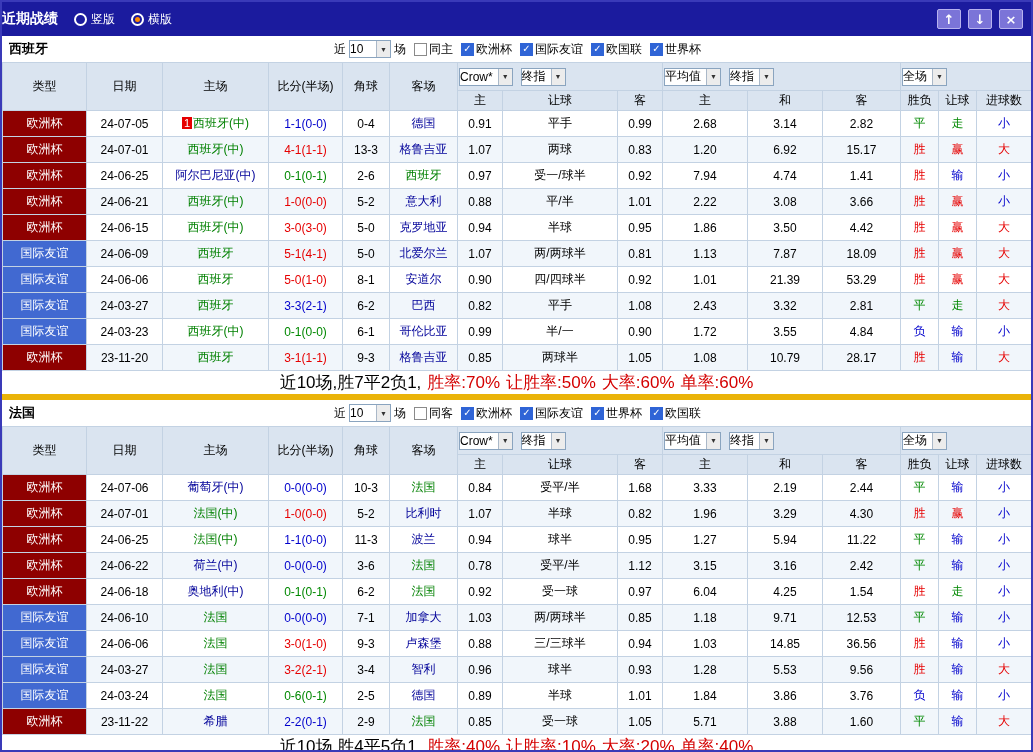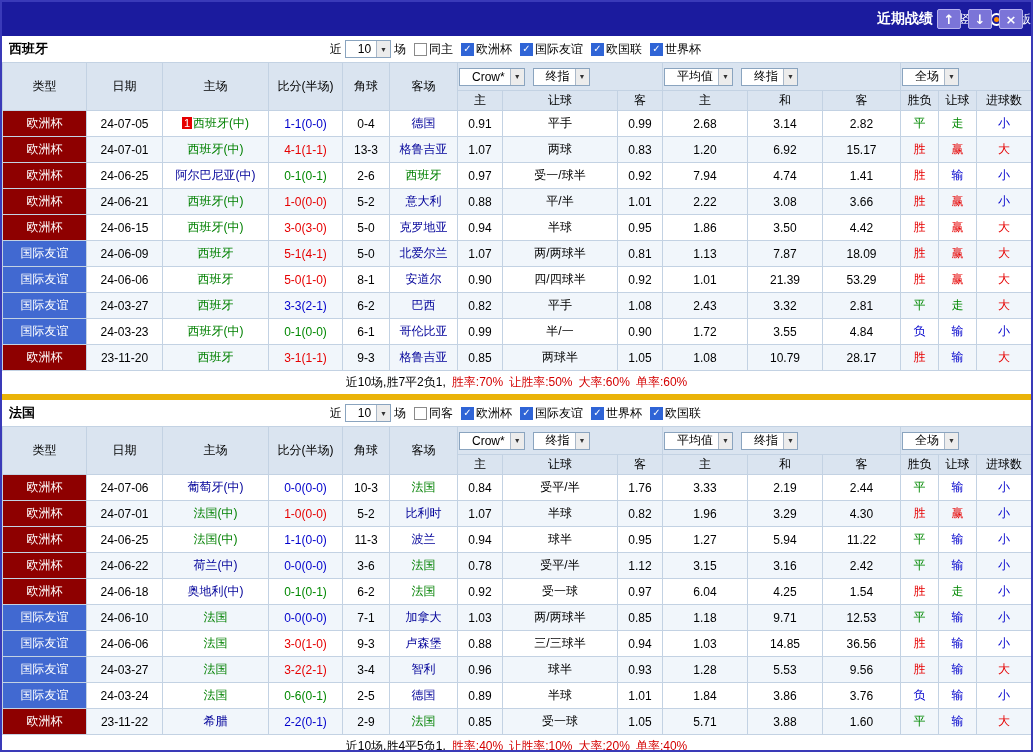--- a/index.html
+++ b/index.html
@@ -2,34 +2,34 @@
 <html style="--page-border: #3a3ab8; --titlebar-bg: #1b1b9e; --type-euro: #8e0000; --type-friendly: #4169d1; --color-red: #e60000; --color-blue: #0000cc; --color-green: #008800; --focus-team: #008000; --opp-team: #000099;"><head>
 <meta charset="utf-8">
 <style>
   *{box-sizing:border-box;margin:0;padding:0}
   html,body{background:#fff}
   body{font-family:"Liberation Sans","DejaVu Sans",sans-serif;font-size:12px;color:#000}
   .page{width:1033px;height:752px;border:2px solid var(--page-border,#3a3ab8);overflow:hidden;background:#fff}
 
   
   .titlebar{height:34px;background:var(--titlebar-bg,#1b1b9e);position:relative;display:flex;align-items:center;color:#fff}
-  .tb-center{position:absolute;left:0;right:0;display:flex;justify-content:flex-end;align-items:center;gap:8px}
+  .tb-center{position:absolute;left:0;right:0;display:flex;justify-content:flex-start;align-items:center;gap:16px}
   .tb-title{font-weight:bold;font-size:14px}
   .tb-radio{display:inline-flex;align-items:center;gap:4px;font-size:12px;cursor:pointer}
   .rb{width:13px;height:13px;border:2px solid #fff;border-radius:50%;display:inline-flex;align-items:center;justify-content:center;background:transparent}
   .rb.on::after{content:"";width:5px;height:5px;border-radius:50%;background:#ff8a00}
   .tb-buttons{position:absolute;right:8px;display:flex;gap:7px}
   .tbbtn{width:24px;height:20px;background:#7b74d8;border:1px solid #b7b2ee;border-radius:2px;color:#fff;font-size:13px;font-weight:bold;line-height:1;display:inline-flex;align-items:center;justify-content:center;cursor:pointer;font-family:"DejaVu Sans",sans-serif}
 
   
   .block + .block{border-top:6px solid #eab308}
   .filterbar{height:26px;position:relative;display:flex;align-items:center;background:#fff}
   .teamname{font-weight:bold;font-size:13px;padding-left:7px}
   .filterctl{position:absolute;right:330px;display:flex;align-items:center;gap:3px;white-space:nowrap}
-  .fselect{display:inline-flex;align-items:center;border:1px solid #8aa4bf;background:#fff;height:18px;padding-left:12px;cursor:pointer;font-size:12px}
+  .fselect{display:inline-flex;align-items:center;border:1px solid #8aa4bf;background:#fff;height:18px;padding-left:0;cursor:pointer;font-size:12px}
   .fselect::after{content:"▼";font-size:7px;color:#333;background:#ececec;border-left:1px solid #aab8c8;margin-left:5px;padding:0 3px;height:16px;display:inline-flex;align-items:center}
   .csel{min-width:42px;justify-content:space-between}
   .cbwrap{display:inline-flex;align-items:center;gap:2px;cursor:pointer;margin-left:5px}
   .cb{width:13px;height:13px;border:1px solid #8a8a8a;background:#fff;display:inline-flex;align-items:center;justify-content:center;font-size:10px;color:#fff;line-height:1}
   .cb.on{background:#2f64d6;border-color:#2f64d6}
   .cb.on::after{content:"✓"}
 
   
   .stats{width:100%;border-collapse:collapse;table-layout:fixed}
   .stats th,.stats td{border:1px solid #c3d2e3;text-align:center;font-size:12px;height:26px;padding:0 1px;overflow:hidden;white-space:nowrap}
@@ -42,21 +42,21 @@
   .type-maroon{background:var(--type-euro,#8e0000)!important}
   .type-blue{background:var(--type-friendly,#4169d1)!important}
   .c-red{color:var(--color-red,#e60000)}
   .c-blue{color:var(--color-blue,#0000cc)}
   .c-green{color:var(--color-green,#008800)}
   .team-focus{color:var(--focus-team,#008000)}
   .team-opp{color:var(--opp-team,#000099)}
   .badge{background:#e60000;color:#fff;padding:0 2px;margin-right:1px;font-size:11px}
 
   
-  .summary{height:23px;display:flex;align-items:center;justify-content:center;gap:6px;font-size:12px;background:#fff}
+  .summary{height:23px;display:flex;align-items:center;justify-content:center;gap:6px;font-size:17px;background:#fff}
   .summary .stat{color:#d40000}
 </style>
 </head>
 <body>
 
 <div class="page">
 
   <header class="titlebar">
     <div class="tb-center">
       <span class="tb-title">近期战绩</span>
@@ -461,21 +461,21 @@
       <tbody>
           <tr>
             <td class="typecell type-maroon">欧洲杯</td>
             <td>24-07-06</td>
             <td><span class="team-opp">葡萄牙(中)</span></td>
             <td class="c-blue">0-0(0-0)</td>
             <td>10-3</td>
             <td class="team-focus">法国</td>
             <td>0.84</td>
             <td>受平/半</td>
-            <td>1.76</td>
+            <td>1.68</td>
             <td>3.33</td>
             <td>2.19</td>
             <td>2.44</td>
             <td class="c-green">平</td>
             <td class="c-blue">输</td>
             <td class="c-blue">小</td>
           </tr>
           <tr>
             <td class="typecell type-maroon">欧洲杯</td>
             <td>24-07-01</td>

